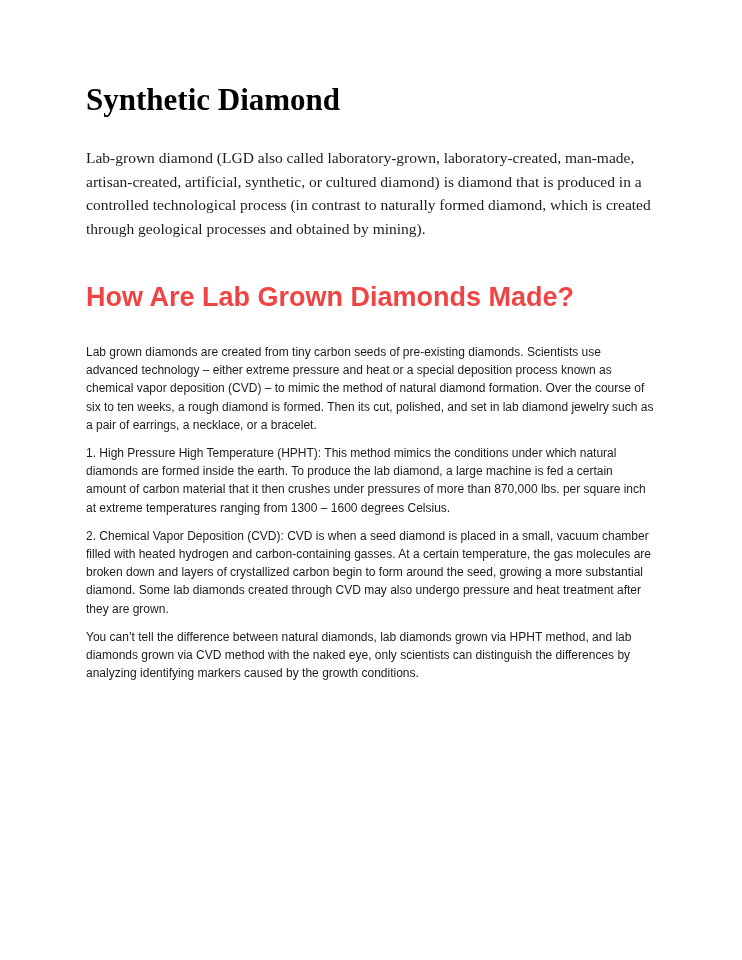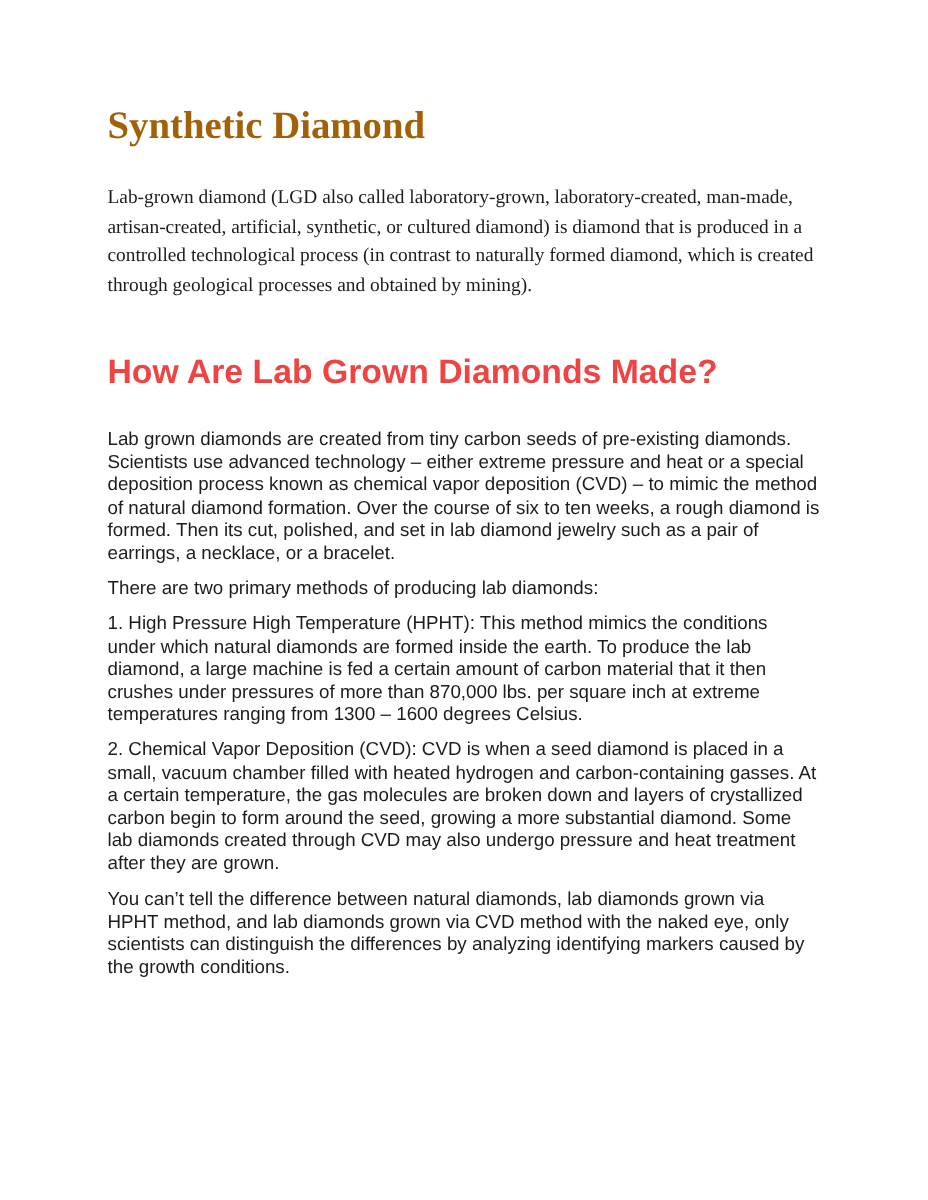--- a/index.html
+++ b/index.html
@@ -17,39 +17,39 @@
     font-family: "Liberation Sans", sans-serif;
     color: #1c1c1c;
     overflow: hidden;
   }
   h1.doc-title {
     margin: 0 0 28px 0;
     font-family: "Liberation Serif", serif;
     font-weight: 700;
     font-size: 31px;
     line-height: 36px;
-    color: #a16207;
+    color: #000000;
   }
   p.intro {
     margin: 0 0 42px 0;
     font-size: 15.5px;
     line-height: 23.5px;
     font-family: Liberation Serif, serif;
   }
   h2.section-heading {
     margin: 0 0 30px 0;
     font-family: "Liberation Sans", sans-serif;
     font-weight: 700;
     font-size: 27px;
     line-height: 31px;
     color: #ef4444;
   }
   p.body-par {
     margin: 0 0 10px 0;
-    font-size: 15px;
+    font-size: 12px;
     line-height: 18.2px;
   }
   p.lead-par {
     margin-bottom: 10px;
   }
   .watermark {
     position: absolute;
     top: 464px;
     left: 0;
     width: 742px;
@@ -67,21 +67,20 @@
 <div class="page">
 
   <h1 class="doc-title">Synthetic Diamond</h1>
 
   <p class="intro">Lab-grown diamond (LGD also called laboratory-grown, laboratory-created, man-made, artisan-created, artificial, synthetic, or cultured diamond) is diamond that is produced in a controlled technological process (in contrast to naturally formed diamond, which is created through geological processes and obtained by mining).</p>
 
   <h2 class="section-heading">How Are Lab Grown Diamonds Made?</h2>
 
   <p class="body-par">Lab grown diamonds are created from tiny carbon seeds of pre-existing diamonds. Scientists use advanced technology – either extreme pressure and heat or a special deposition process known as chemical vapor deposition (CVD) – to mimic the method of natural diamond formation. Over the course of six to ten weeks, a rough diamond is formed. Then its cut, polished, and set in lab diamond jewelry such as a pair of earrings, a necklace, or a bracelet.</p>
 
-  <p class="body-par lead-par">There are two primary methods of producing lab diamonds:</p>
 
   <p class="body-par">1. High Pressure High Temperature (HPHT): This method mimics the conditions under which natural diamonds are formed inside the earth. To produce the lab diamond, a large machine is fed a certain amount of carbon material that it then crushes under pressures of more than 870,000 lbs. per square inch at extreme temperatures ranging from 1300 – 1600 degrees Celsius.</p>
 
   <p class="body-par">2. Chemical Vapor Deposition (CVD): CVD is when a seed diamond is placed in a small, vacuum chamber filled with heated hydrogen and carbon-containing gasses. At a certain temperature, the gas molecules are broken down and layers of crystallized carbon begin to form around the seed, growing a more substantial diamond. Some lab diamonds created through CVD may also undergo pressure and heat treatment after they are grown.</p>
 
   <p class="body-par">You can’t tell the difference between natural diamonds, lab diamonds grown via HPHT method, and lab diamonds grown via CVD method with the naked eye, only scientists can distinguish the differences by analyzing identifying markers caused by the growth conditions.</p>
 
 
 </div>
 

